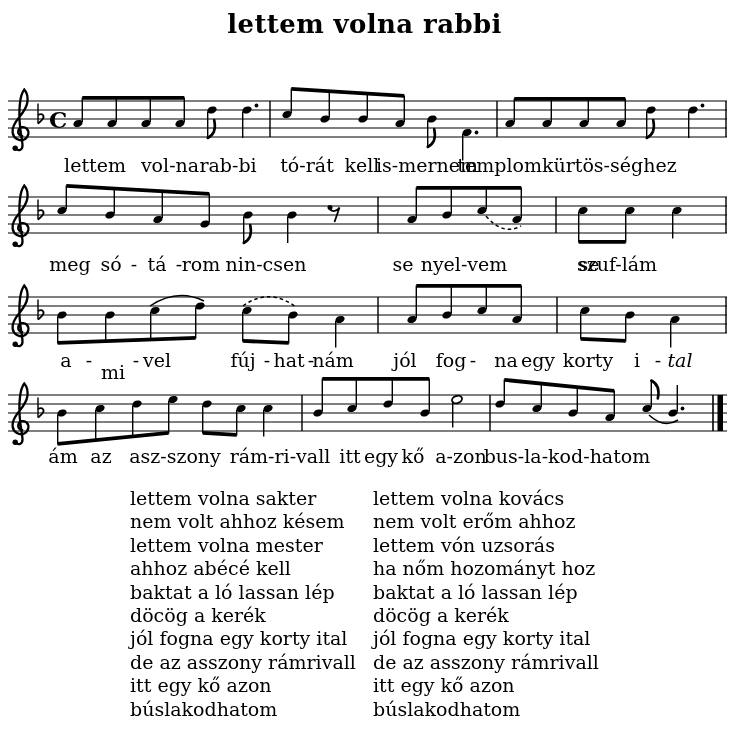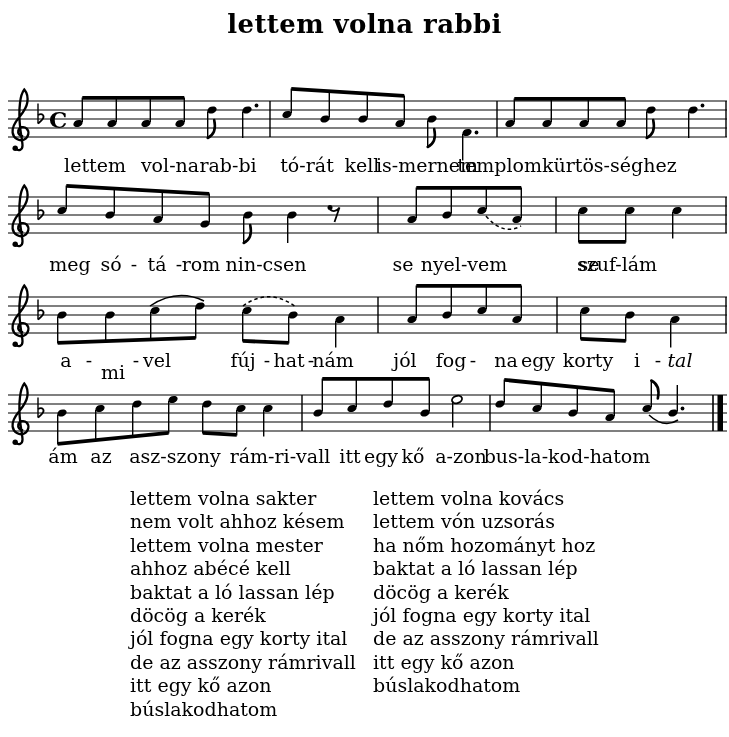--- a/index.html
+++ b/index.html
@@ -307,20 +307,21 @@
     <div>ahhoz abécé kell</div>
     <div>baktat a ló lassan lép</div>
     <div>döcög a kerék</div>
     <div>jól fogna egy korty ital</div>
     <div>de az asszony rámrivall</div>
     <div>itt egy kő azon</div>
     <div>búslakodhatom</div>
   </div>
 <div class="verses" id="vright">
     <div>lettem volna kovács</div>
+    <div>nem volt erőm ahhoz</div>
     <div>lettem vón uzsorás</div>
     <div>ha nőm hozományt hoz</div>
     <div>baktat a ló lassan lép</div>
     <div>döcög a kerék</div>
     <div>jól fogna egy korty ital</div>
     <div>de az asszony rámrivall</div>
     <div>itt egy kő azon</div>
     <div>búslakodhatom</div>
   </div>
 

